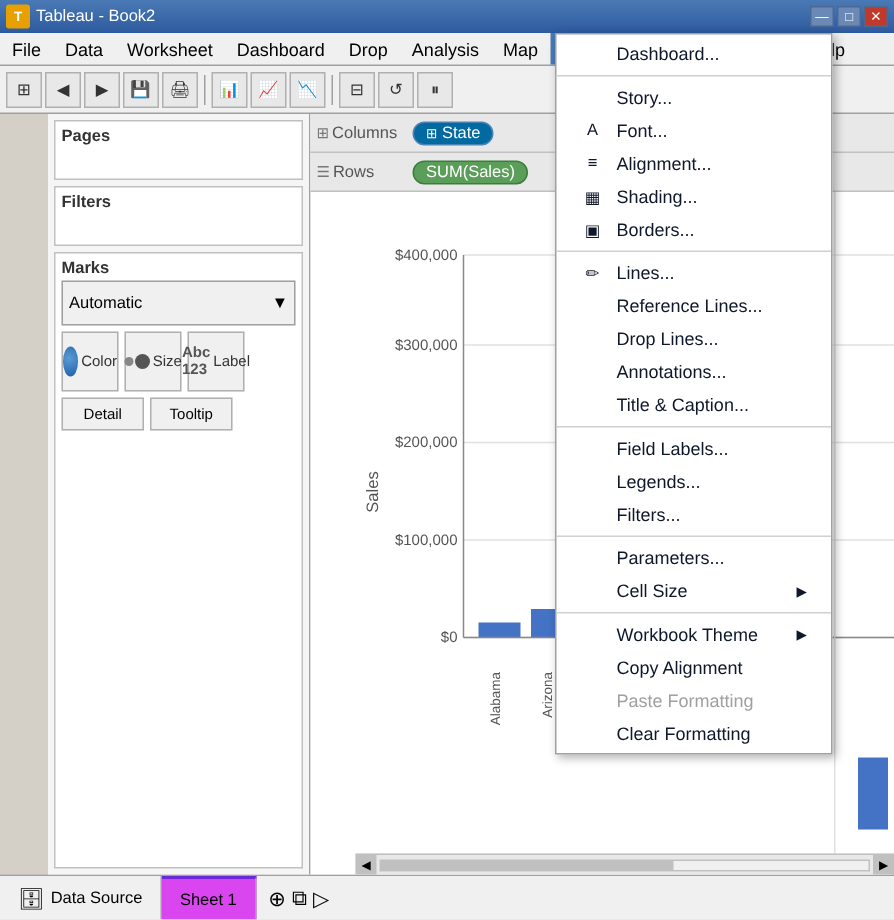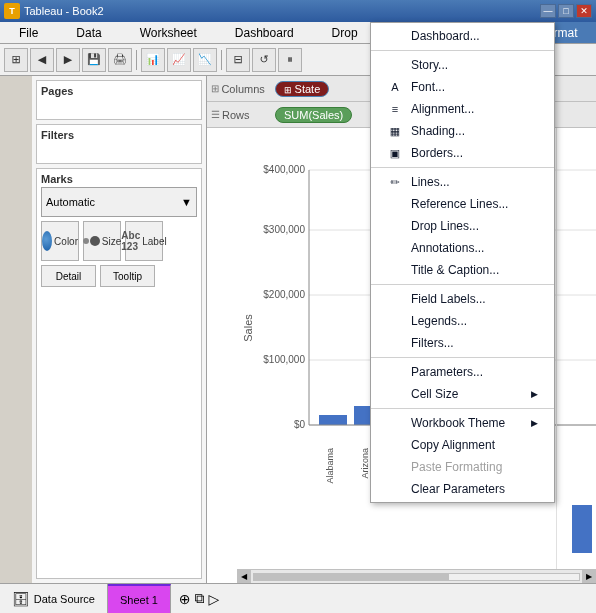--- a/index.html
+++ b/index.html
@@ -63,21 +63,21 @@
 
     
     .menu-bar {
       background: #f0f0f0;
       height: 22px;
       display: flex;
       align-items: stretch;
       border-bottom: 1px solid #a0a0a0;
     }
     .menu-item {
-      padding: 0 19px;
+      padding: 0 8px;
       display: flex;
       align-items: center;
       font-size: 12px;
       cursor: pointer;
       position: relative;
     }
     .menu-item.active { background: #4a7ab5; color: white; }
 
     
     .toolbar {
@@ -215,21 +215,21 @@
     }
     .shelf-label {
       font-size: 11px;
       color: #555;
       width: 60px;
       display: flex;
       align-items: center;
       gap: 2px;
     }
     .shelf-pill {
-      background: #7f1d1d;
+      background: #0369a1;
       border: 1px solid #4a83b5;
       border-radius: 10px;
       padding: 1px 8px;
       font-size: 11px;
       color: white;
       cursor: pointer;
     }
     .shelf-pill.green {
       background: #5a9e5a;
       border-color: #3a7e3a;
@@ -586,15 +586,15 @@
     <div class="dropdown-item">
       <span class="dropdown-icon"></span>
       <span>Copy Alignment</span>
     </div>
     <div class="dropdown-item disabled">
       <span class="dropdown-icon"></span>
       <span>Paste Formatting</span>
     </div>
     <div class="dropdown-item">
       <span class="dropdown-icon"></span>
-      <span>Clear Parameters</span>
+      <span>Clear Formatting</span>
     </div>
   </div>
 
 </body></html>

